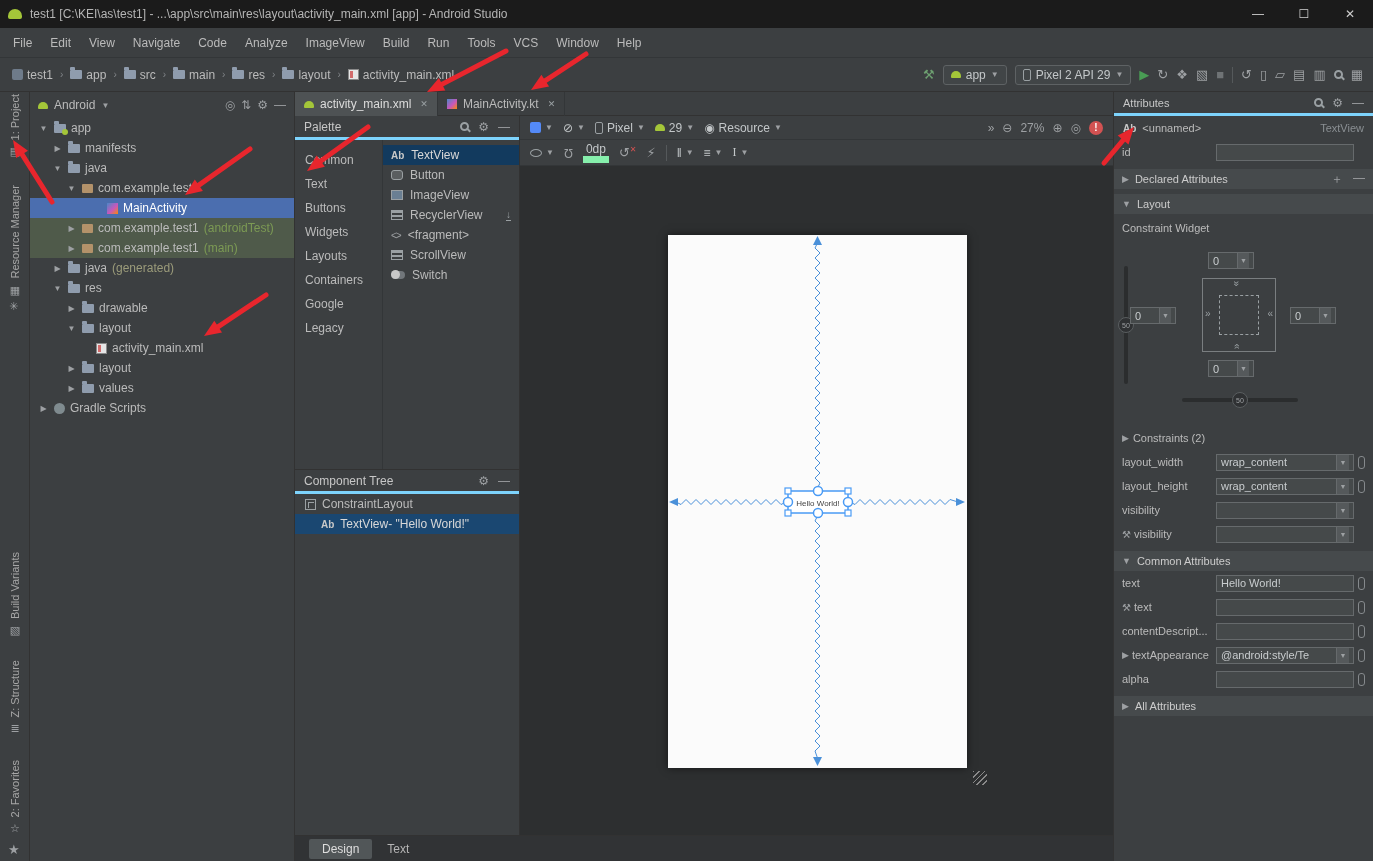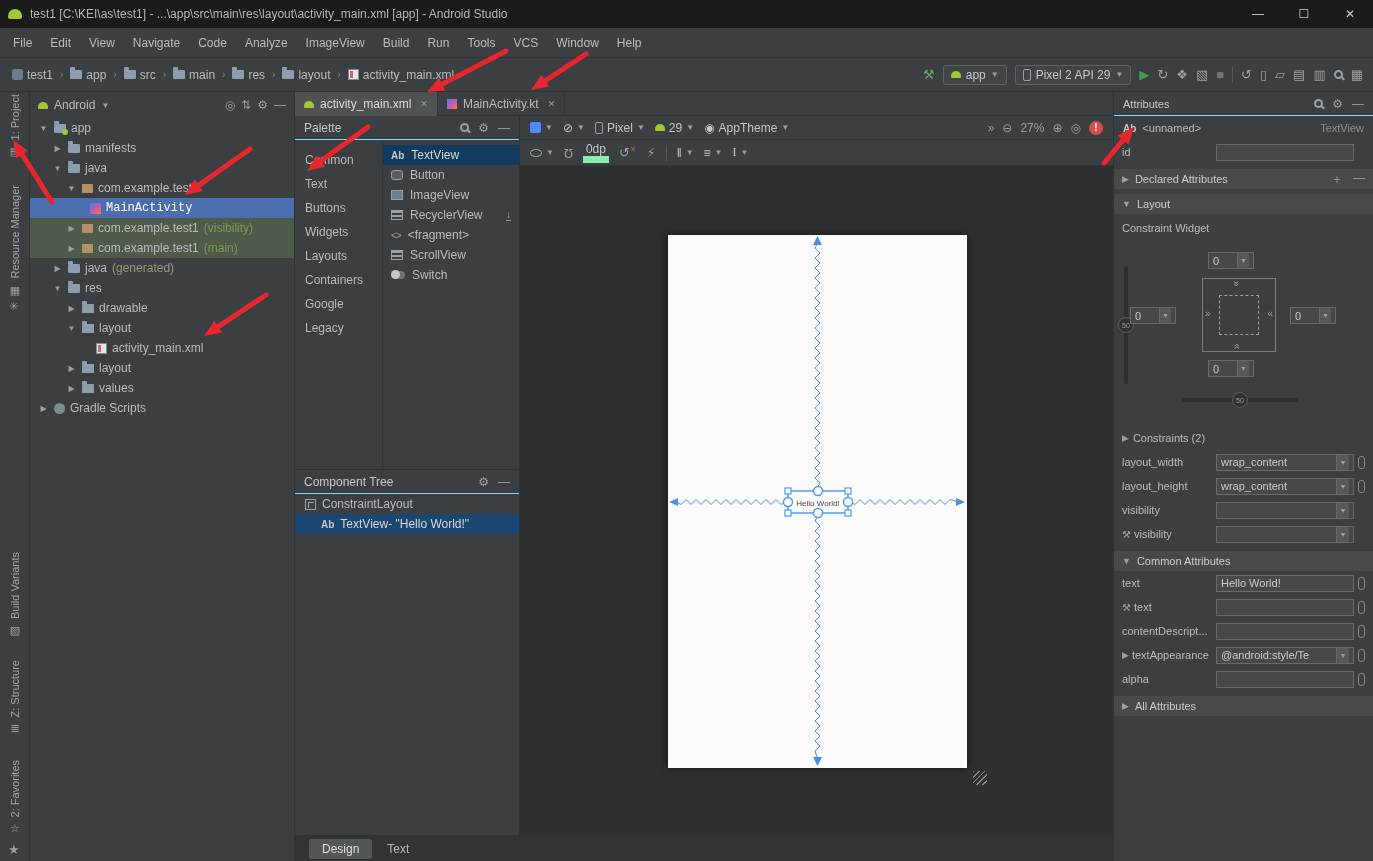--- a/index.html
+++ b/index.html
@@ -74,21 +74,21 @@
   .tabbar { position:absolute; left:295px; top:92px; width:818px; height:24px; background:#3c3f41;
             border-bottom:1px solid #323232; display:flex; }
   .etab { height:24px; display:flex; align-items:center; gap:6px; padding:0 9px; border-right:1px solid #333638; color:#bbbbbb; }
   .etab.active { background:#4e5254; color:#dcdcdc; }
   .etab-x { color:#9aa0a3; font-size:9px; margin-left:3px; }
   .ic-kotlin-file { width:10px; height:10px; background:linear-gradient(135deg,#4a88c7,#c757bc 55%,#f8890a); display:inline-block; }
 
   
   .palette { position:absolute; left:295px; top:116px; width:225px; height:354px; background:#3c3f41;
              border-right:1px solid #323232; border-bottom:1px solid #323232; }
-  .panel-hdr { height:24px; display:flex; align-items:center; gap:9px; padding:0 9px; border-bottom:1px solid #7dd3fc; color:#c7c7c7;justify-content:center; }
+  .panel-hdr { height:24px; display:flex; align-items:center; gap:9px; padding:0 9px; border-bottom:3px solid #7dd3fc; color:#c7c7c7;justify-content:center; }
   .pal-body { display:flex; height:calc(100% - 24px); }
   .pal-cats { width:88px; border-right:1px solid #333638; padding-top:8px; }
   .pal-cat { height:24px; display:flex; align-items:center; padding:0 10px; }
   .pal-items { flex:1; padding-top:5px; }
   .pal-item { height:20px; display:flex; align-items:center; gap:7px; padding:0 8px; }
   .pal-item.selected { background:#123a5e; color:#d8d8d8; }
   .ab-badge { font-size:10px; font-weight:bold; color:#c8c8c8; }
   .frag-badge { font-size:10px; color:#9da0a3; letter-spacing:-1px; }
   .wic { width:12px; height:10px; display:inline-block; }
   .wic-button { border:1px solid #9aa0a3; border-radius:3px; background:#5a5e60; }
@@ -319,30 +319,30 @@
         <div class="trow" style="padding-left: 22px;">
           <span class="tarrow">▼</span>
           <span class="ic ic-folder"></span>
           <span>java</span>
         </div>
         <div class="trow" style="padding-left: 36px;">
           <span class="tarrow">▼</span>
           <span class="ic ic-package"></span>
           <span>com.example.test1</span>
         </div>
-        <div class="trow sel-blue" style="padding-left: 44px; font-family: Liberation Mono, monospace;">
+        <div class="trow sel-blue" style="padding-left: 61px;">
           <span class="tarrow"></span>
           <span class="ic ic-kotlin"></span>
           <span>MainActivity</span>
         </div>
         <div class="trow sel-green" style="padding-left: 36px;">
           <span class="tarrow">▶</span>
           <span class="ic ic-package"></span>
           <span>com.example.test1</span>
-          <span class="tsuffix"> (visibility)</span>
+          <span class="tsuffix"> (androidTest)</span>
         </div>
         <div class="trow sel-green" style="padding-left: 36px;">
           <span class="tarrow">▶</span>
           <span class="ic ic-package"></span>
           <span>com.example.test1</span>
           <span class="tsuffix"> (main)</span>
         </div>
         <div class="trow" style="padding-left: 22px;">
           <span class="tarrow">▶</span>
           <span class="ic ic-folder-gen"></span>
@@ -487,21 +487,21 @@
         <span>Pixel</span>
         <span class="caret">▼</span>
       </div>
       <div class="dgroup">
         <span class="droid-mini"></span>
         <span>29</span>
         <span class="caret">▼</span>
       </div>
       <div class="dgroup">
         <span>◉</span>
-        <span>AppTheme</span>
+        <span>Resource</span>
         <span class="caret">▼</span>
       </div>
       <div class="dbar-right">
         <span>»</span>
         <span>⊖</span>
         <span>27%</span>
         <span>⊕</span>
         <span>◎</span>
         <span class="warn">!</span>
       </div>

